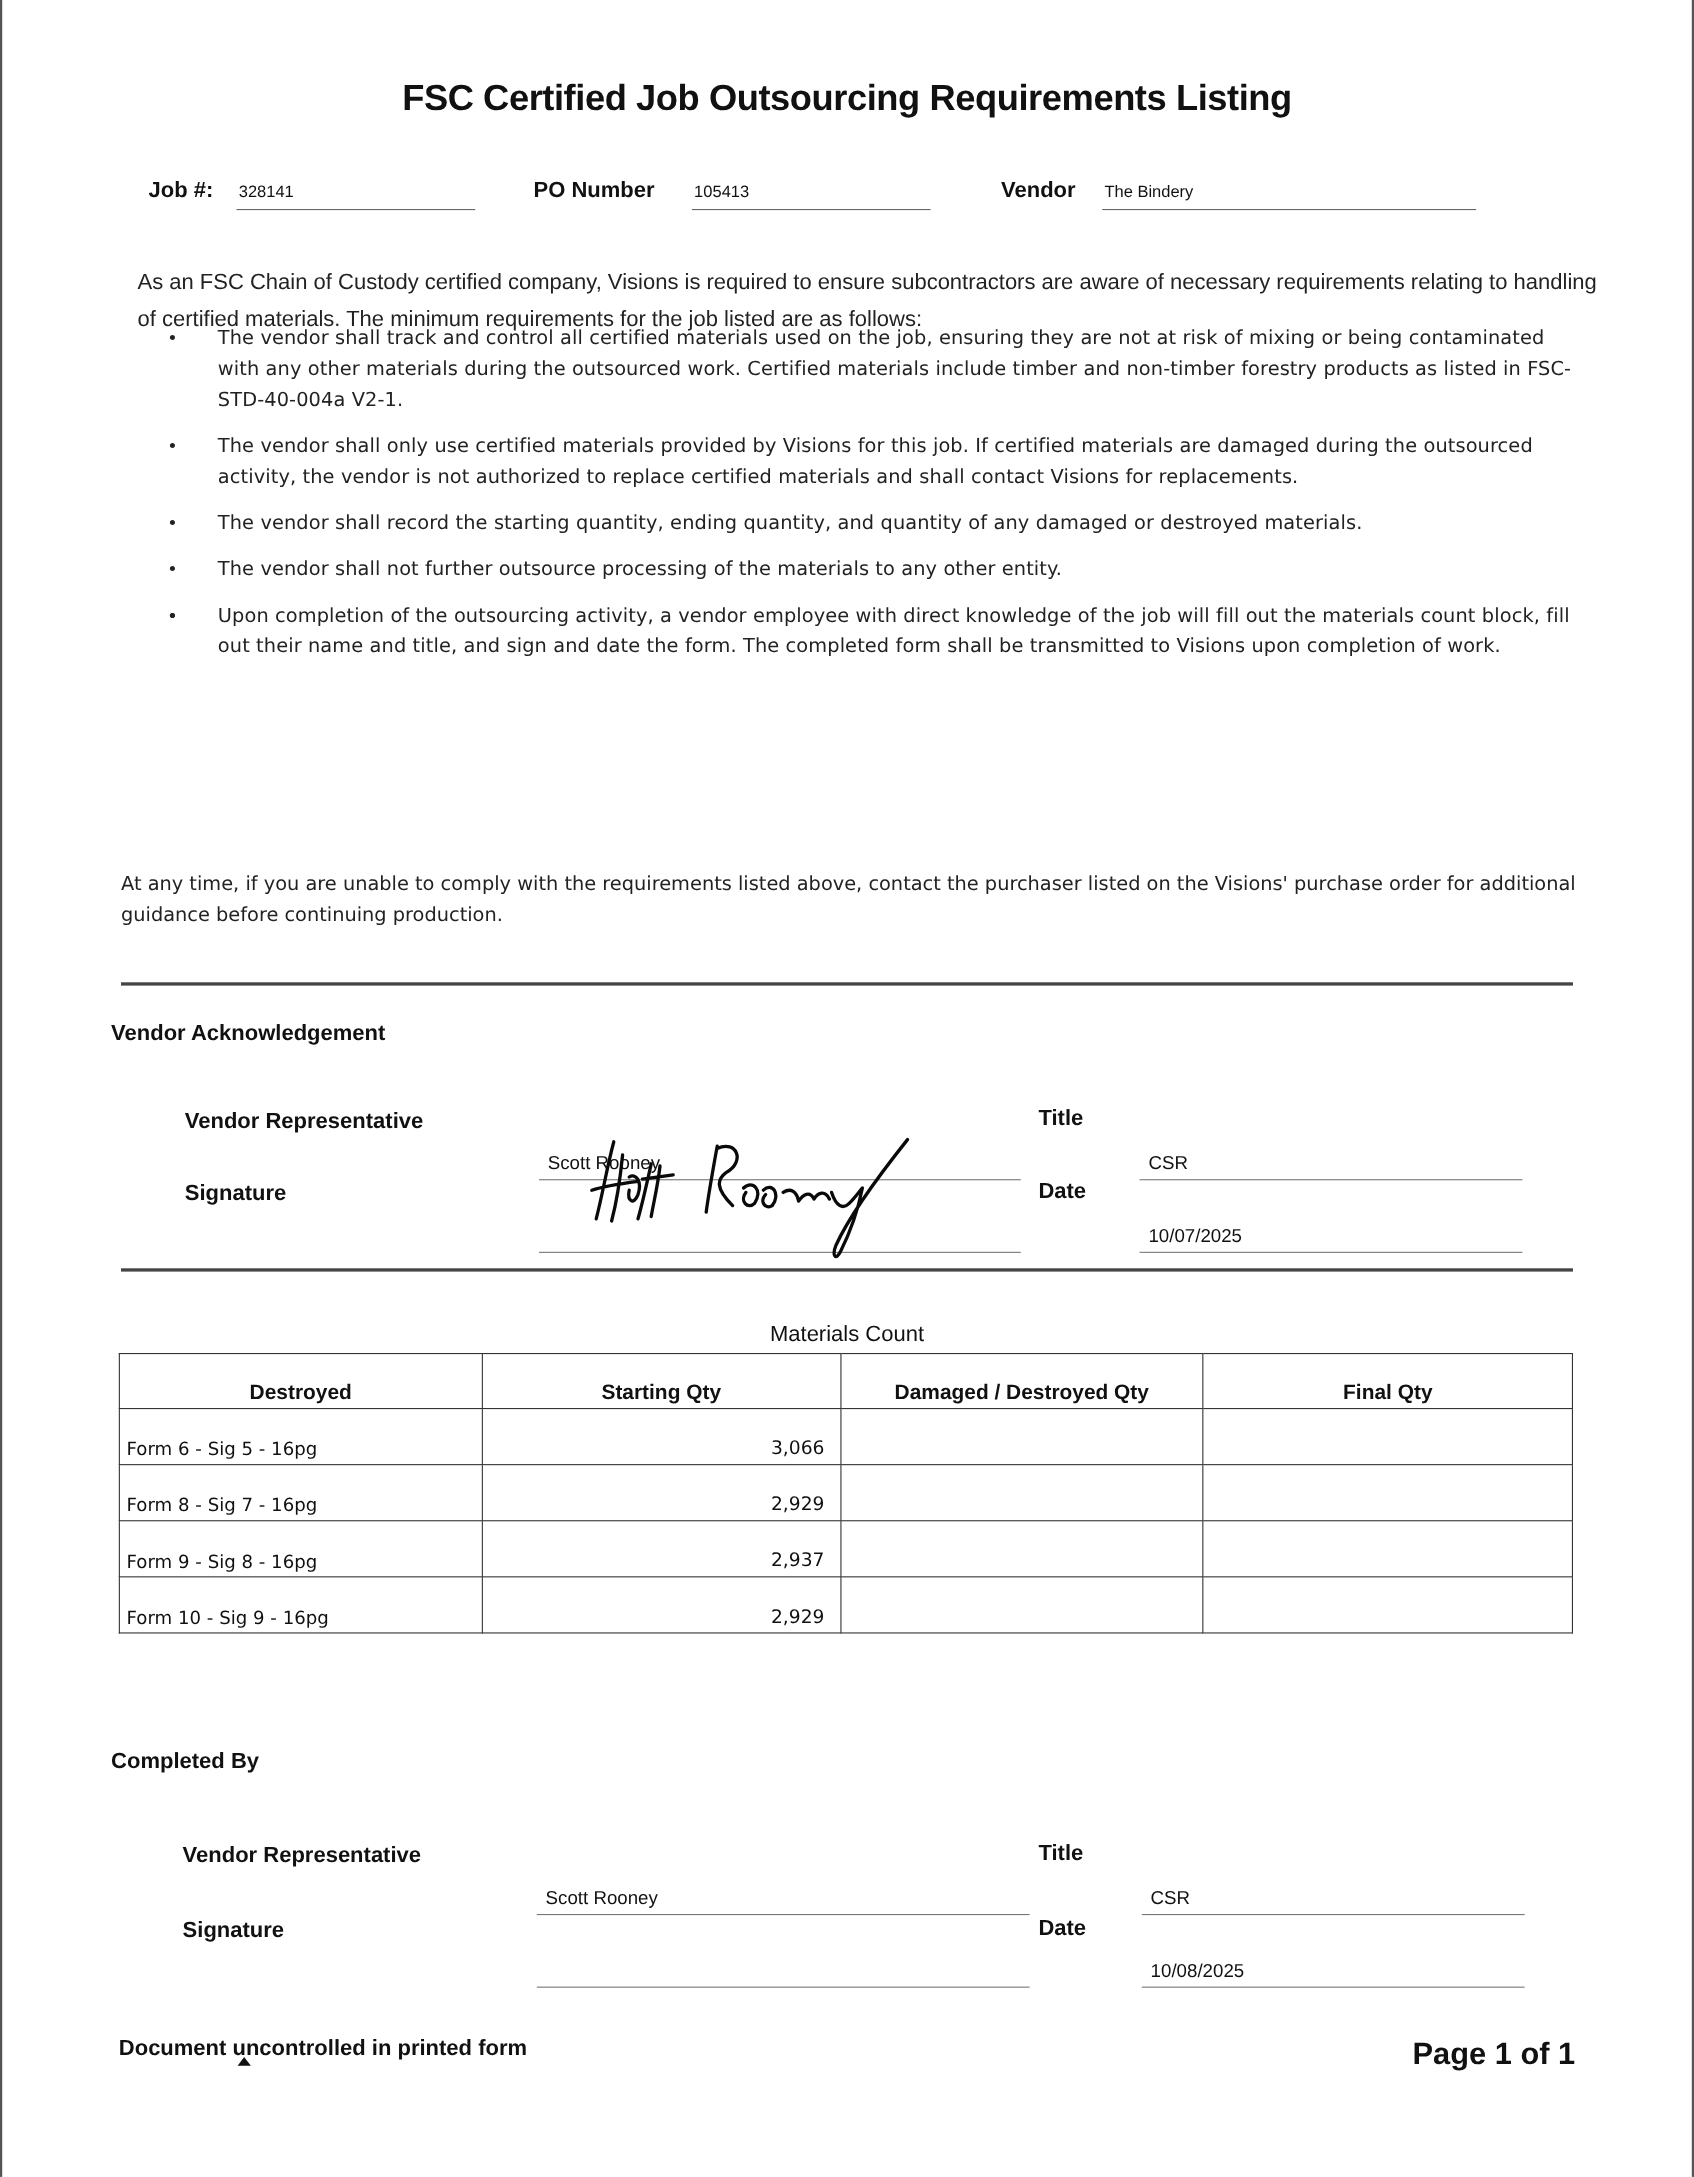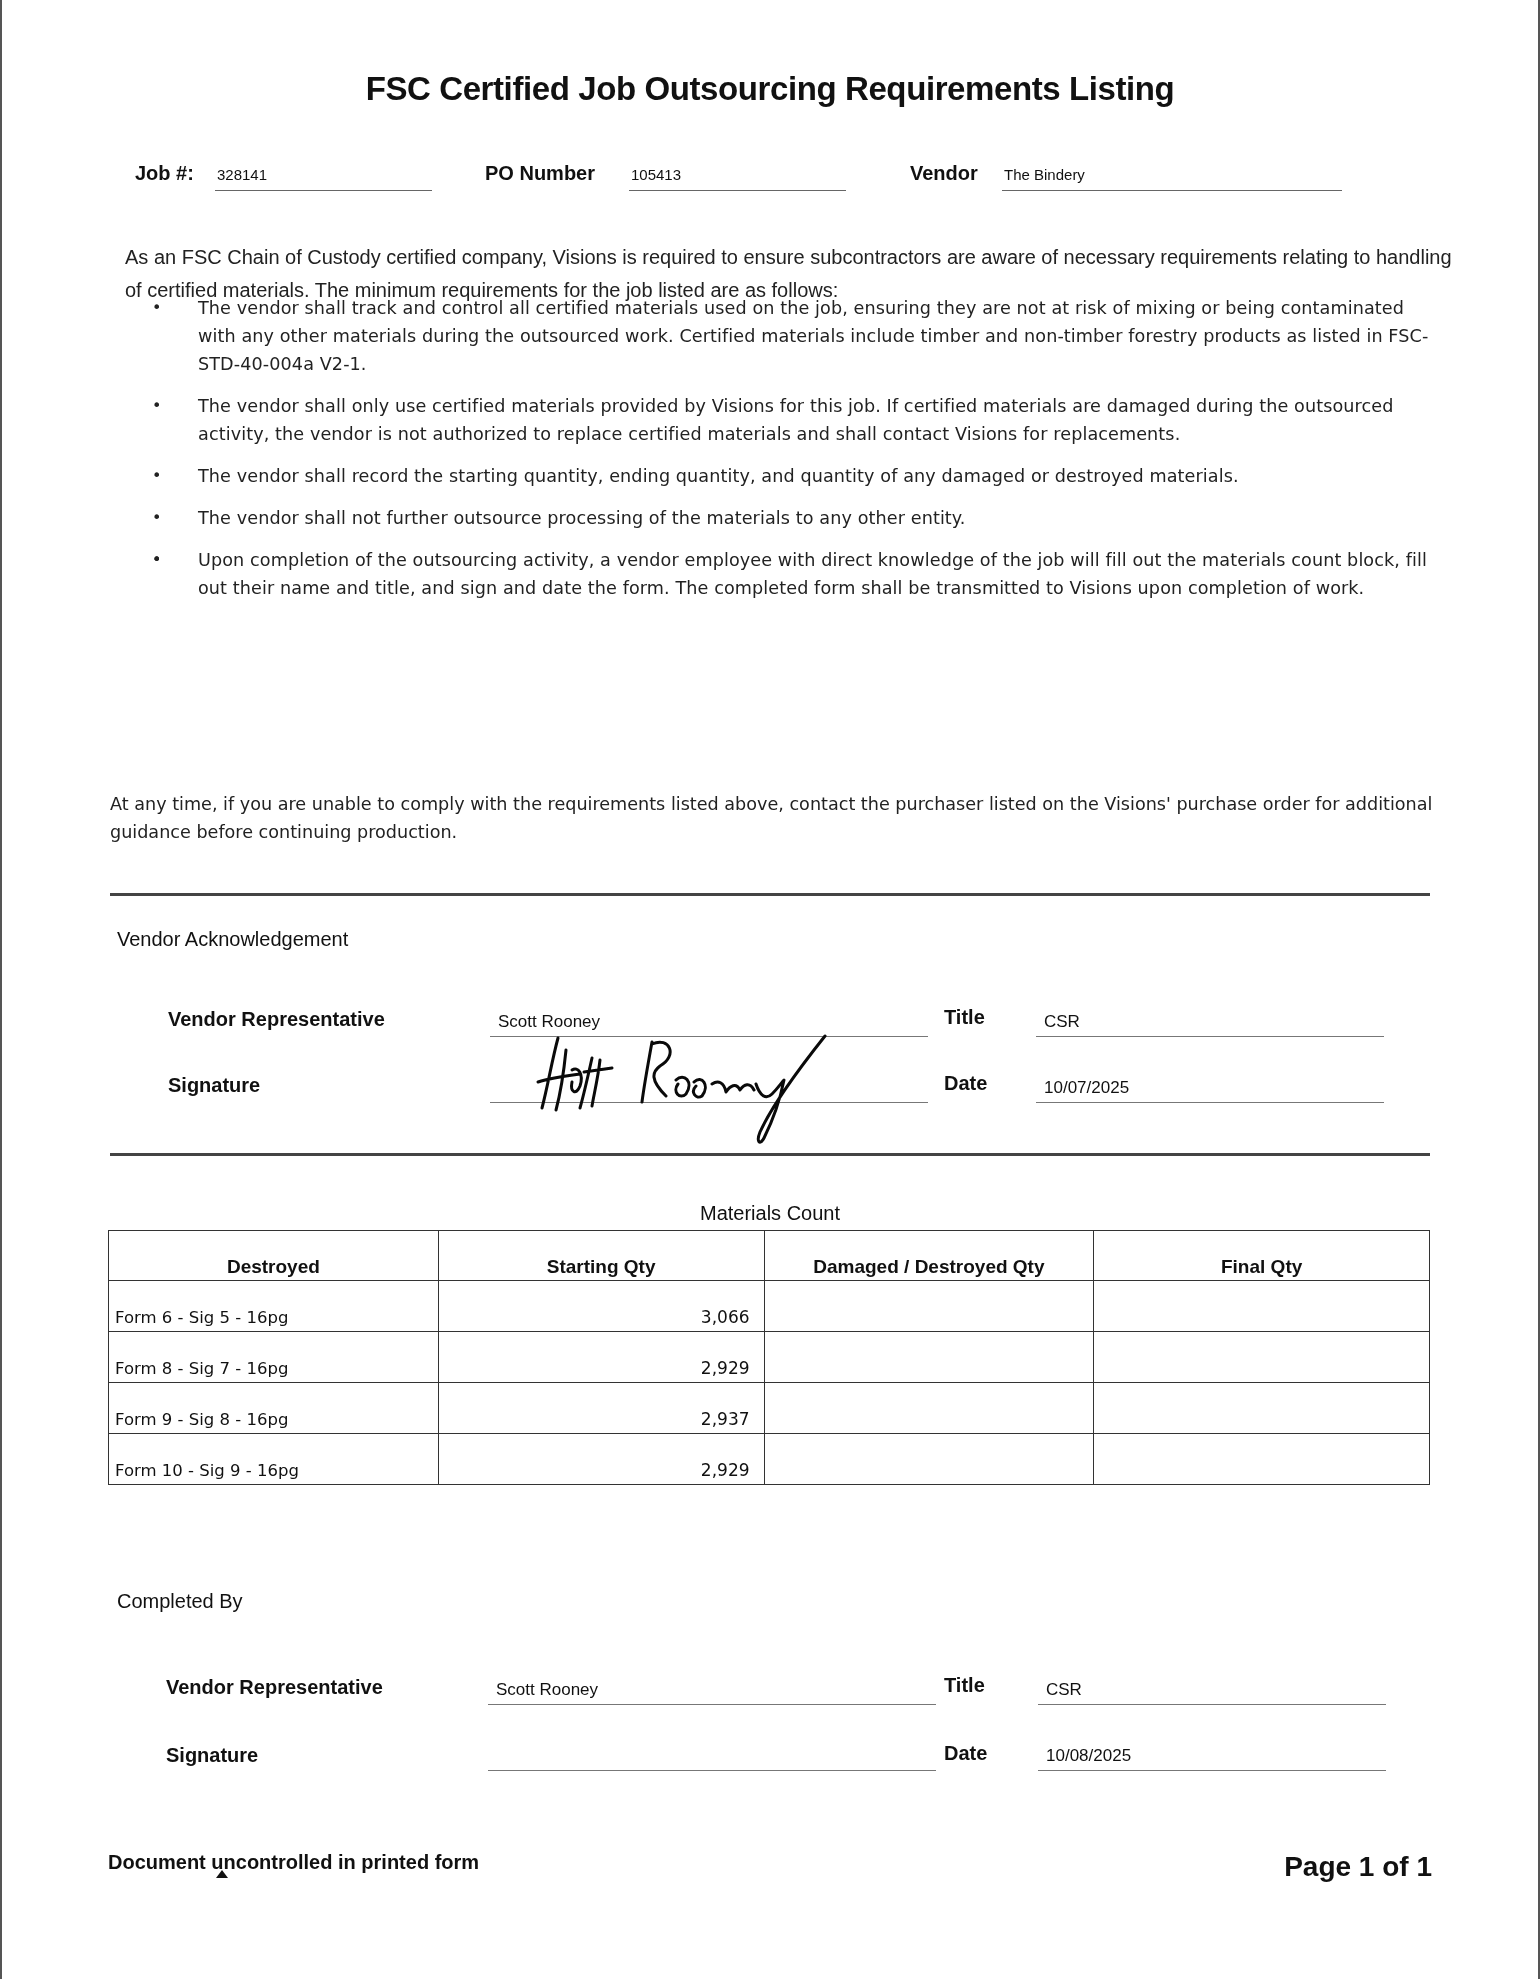--- a/index.html
+++ b/index.html
@@ -42,27 +42,27 @@
 
     .closing {
       position: absolute; left: 110px; top: 790px; width: 1330px;
       font-family: "DejaVu Sans", sans-serif; font-size: 17.6px; line-height: 28px; color: #222;
     }
 
     .rule { position: absolute; left: 110px; width: 1320px; height: 3px; background: #444; }
     #rule1 { top: 893px; }
     #rule2 { top: 1153px; }
 
-    .section-head { position: absolute; left: 117px; font-weight: normal; font-size: 20px; }
+    .section-head { position: absolute; left: 101px; font-weight: bold; font-size: 20px; }
     #ack-head { top: 928px; }
     #comp-head { top: 1590px; }
 
     .sig-lbl { position: absolute; font-weight: bold; font-size: 20px; }
     .sig-val {
-      position: absolute; font-size: 17px; border-bottom: 1.5px solid #777; height: 24px; padding-left: 8px;
+      position: absolute; font-size: 17px; border-bottom: 1.5px solid #777; height: 24px; padding-left: 8px; margin-top: 36px;
     }
 
     .mc-title { position: absolute; left: 0; width: 1540px; top: 1202px; text-align: center; font-weight: normal; font-size: 20px; }
     table.mc {
       position: absolute; left: 108px; top: 1230px; width: 1322px; border-collapse: collapse;
       font-family: "DejaVu Sans", sans-serif;
     }
     table.mc th, table.mc td { border: 1.5px solid #333; height: 46px; padding: 0 6px; font-size: 17px; }
     table.mc th { font-weight: bold; font-size: 19px; vertical-align: bottom; padding-bottom: 2px; height: 47px; font-family: "Liberation Sans", sans-serif; }
     table.mc td { vertical-align: bottom; padding-bottom: 4px; }

